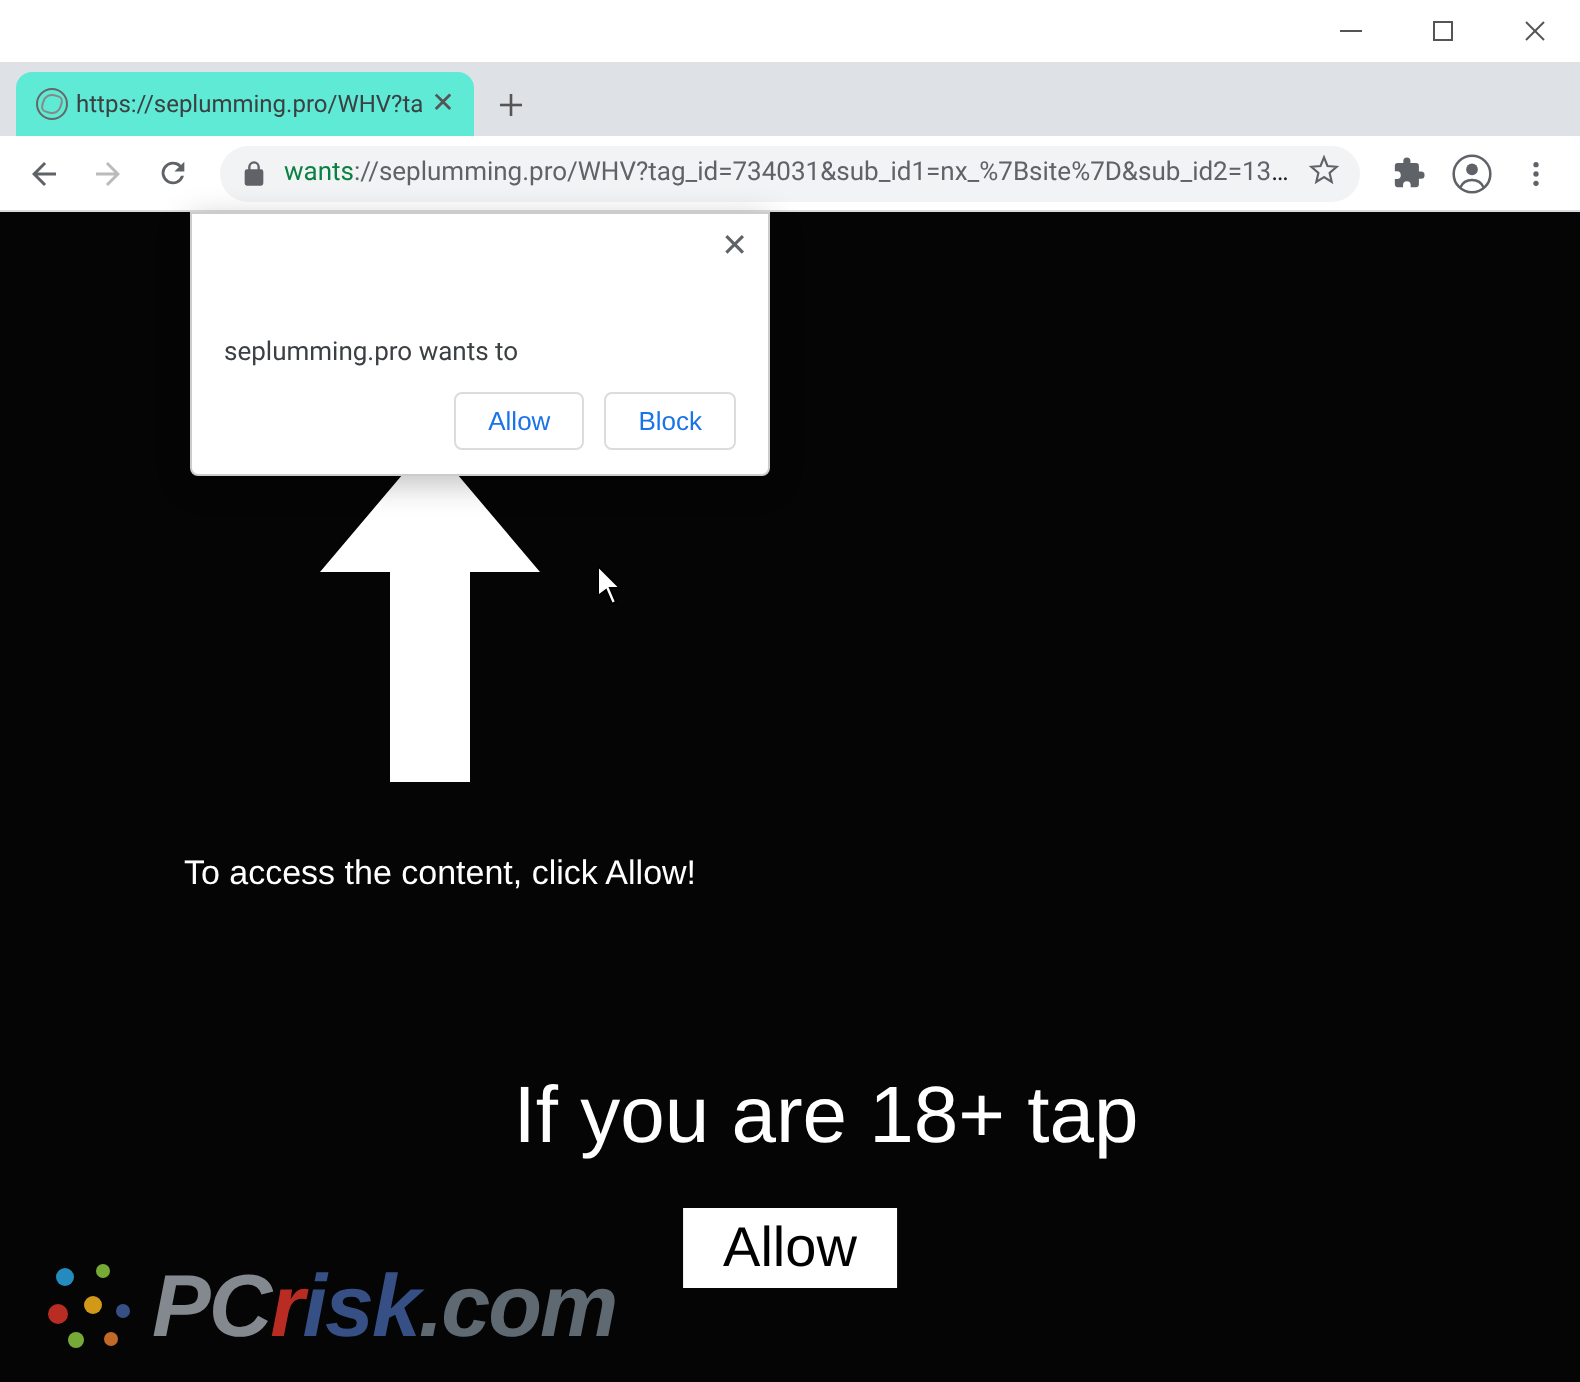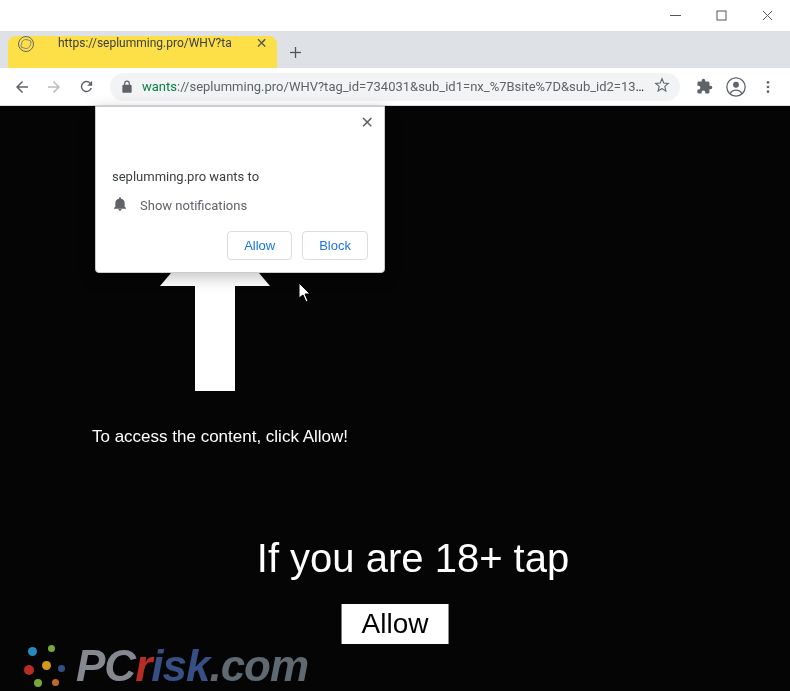--- a/index.html
+++ b/index.html
@@ -31,28 +31,28 @@
     .win-btn svg { width: 11px; height: 11px; }
     
     .tab-strip {
       height: 36px;
       background: #dee1e6;
       display: flex;
       align-items: flex-end;
       padding-left: 8px;
     }
     .tab {
-      background: #fde047;
+      background: #5eead4;
       height: 32px;
       min-width: 200px;
       border-radius: 8px 8px 0 0;
       display: flex;
-      align-items: flex-start;
+      align-items: center;
       padding: 0 10px;
-      gap: 24px;
+      gap: 4px;
       font-size: 12px;
       color: #3c4043;
       position: relative;
     }
     .tab .favicon {
       width: 16px;
       height: 16px;
       border: 1.5px solid #666;
       border-radius: 50%;
       flex-shrink: 0;
@@ -208,23 +208,23 @@
       color: #1a73e8;
       background: #fff;
       font-size: 13px;
       padding: 6px 16px;
       border-radius: 4px;
     }
     
     .watermark {
       position: absolute;
       left: 22px;
-      bottom: 0;
-      display: flex;
-      align-items: flex-end;
+      bottom: 12px;
+      display: flex;
+      align-items: center;
       gap: 6px;
       opacity: 0.85;
     }
     .wm-dots {
       width: 48px; height: 48px;
       position: relative;
     }
     .wm-dots span {
       position: absolute;
       border-radius: 50%;
@@ -357,28 +357,20 @@
     </div>
     <div class="wm-text">
       <span>PC</span><span class="r1">r</span><span class="r2">isk</span><span class="dom">.com</span>
     </div>
   </div>
 </div>
 
 <div class="perm-dialog">
   <div class="perm-close">✕</div>
   <div class="perm-title">seplumming.pro wants to</div>
-  <div class="perm-row">
-    <span>
-      <svg width="16" height="16" viewBox="0 0 24 24">
-          <path d="M12 22a2.5 2.5 0 0 0 2.5-2.5h-5A2.5 2.5 0 0 0 12 22zm7-6v-5a7 7 0 0 0-5.5-6.8V3.5a1.5 1.5 0 1 0-3 0v.7A7 7 0 0 0 5 11v5l-2 2v1h18v-1z" fill="#5f6368"></path>
-        </svg>
-    </span>
-    <span>Show notifications</span>
-  </div>
   <div class="perm-actions">
     <button class="perm-btn">Allow</button>
     <button class="perm-btn">Block</button>
   </div>
 </div>
 
 <svg class="cursor-arrow" width="14" height="20" viewBox="0 0 14 20">
   <path d="M0 0 L0 15 L4 12 L7 19 L9 18 L6 11 L11 11 Z" fill="#fff" stroke="#000" stroke-width="1"></path>
 </svg>
 

